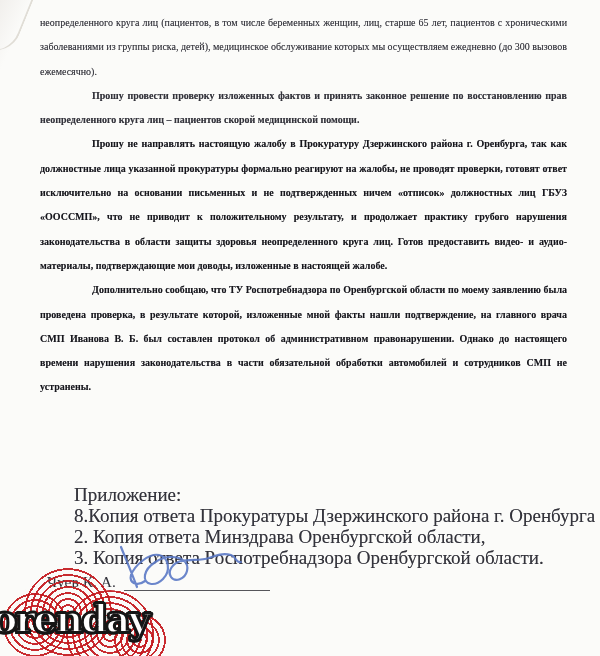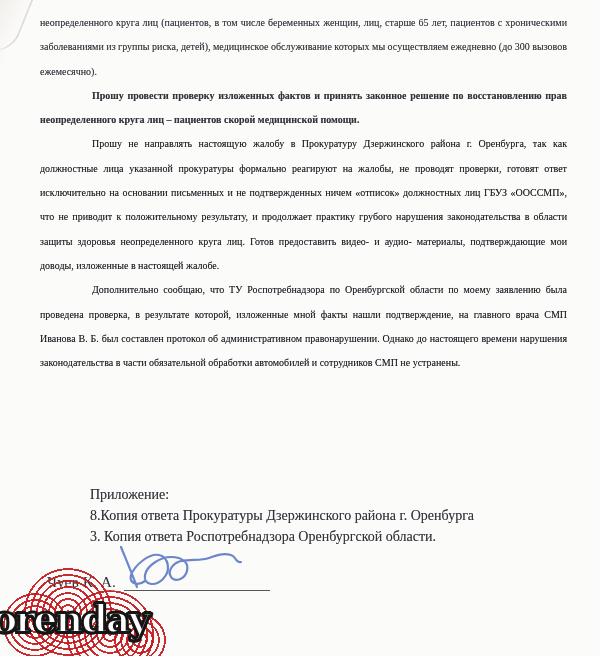--- a/index.html
+++ b/index.html
@@ -23,24 +23,24 @@
   }
   .text-body {
     position: absolute; left: 40px; top: 11px; width: 527px;
     font-size: 10px; line-height: 24.3px;
     color: #33333b;
     text-align: justify;
     text-shadow: 0 0 0.5px rgba(45,45,55,0.45);
   }
   .text-body p { margin: 0; }
   .text-body p.indent { text-indent: 52px; font-weight: bold; }
-  .text-body p.bold { font-weight: normal; color: #17171d; }
+  .text-body p.bold { font-weight: bold; color: #17171d; }
   .attachment {
-    position: absolute; left: 90px; top: 484px;
-    font-size: 14px; line-height: 21px;
+    position: absolute; left: 74px; top: 484px;
+    font-size: 19px; line-height: 21px;
     color: #33333b;
     text-shadow: 0 0 0.5px rgba(45,45,55,0.45);
   }
   .signature-area {
     position: absolute; left: 47px; top: 543px;
     width: 260px; height: 60px; z-index: 2;
   }
   .sig-row {
     position: absolute; left: 0; top: 30px;
     display: flex; align-items: flex-end;
@@ -92,20 +92,21 @@
       <p class="para indent">Прошу провести проверку изложенных фактов и принять законное решение по восстановлению прав неопределенного круга лиц – пациентов скорой медицинской помощи.</p>
       <p class="para bold indent">Прошу не направлять настоящую жалобу в Прокуратуру Дзержинского района г. Оренбурга, так как должностные лица указанной прокуратуры формально реагируют на жалобы, не проводят проверки, готовят ответ исключительно на основании письменных и не подтвержденных ничем «отписок» должностных лиц ГБУЗ «ООССМП», что не приводит к положительному результату, и продолжает практику грубого нарушения законодательства в области защиты здоровья неопределенного круга лиц. Готов предоставить видео- и аудио- материалы, подтверждающие мои доводы, изложенные в настоящей жалобе.</p>
       <p class="para bold indent">Дополнительно сообщаю, что ТУ Роспотребнадзора по Оренбургской области по моему заявлению была проведена проверка, в результате которой, изложенные мной факты нашли подтверждение, на главного врача СМП Иванова В. Б. был составлен протокол об административном правонарушении. Однако до настоящего времени нарушения законодательства в части обязательной обработки автомобилей и сотрудников СМП не устранены.</p>
     </div>
 
   <div class="attachment">
     <div>Приложение:</div>
     <div>
 
     <div class="att-item">8.Копия ответа Прокуратуры Дзержинского района г. Оренбурга</div>
+        <div class="att-item">2. Копия ответа Минздрава Оренбургской области,</div>
         <div class="att-item">3. Копия ответа Роспотребнадзора Оренбургской области.</div>
       </div>
   </div>
 
   <div class="signature-area">
     <svg class="sig-svg" width="140" height="56" viewBox="0 0 140 56">
       <path d="M6,6 C10,16 16,30 22,46
                M30,40 C22,46 14,42 16,34 C20,24 34,12 44,14 C54,16 56,30 48,38
                C40,46 28,44 30,34 C32,24 46,16 56,16 C68,16 74,22 72,30
                C70,38 60,42 56,36 C52,30 58,22 66,20 C76,18 86,20 94,17

